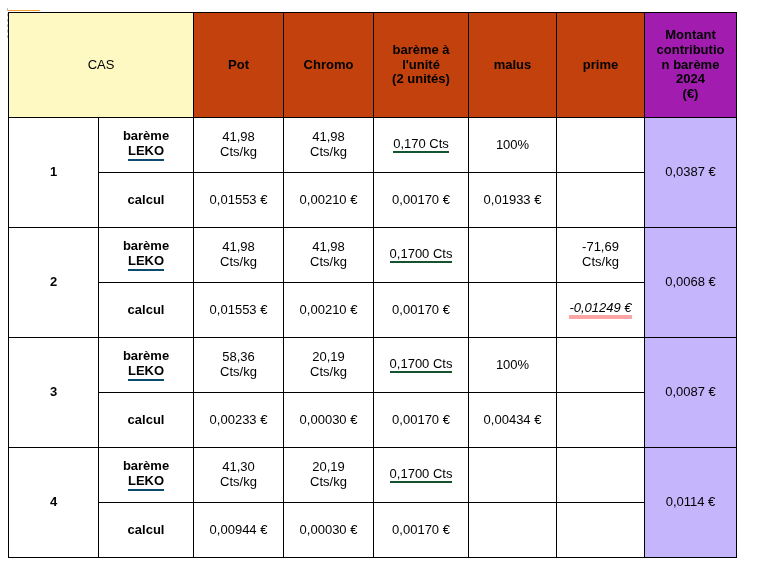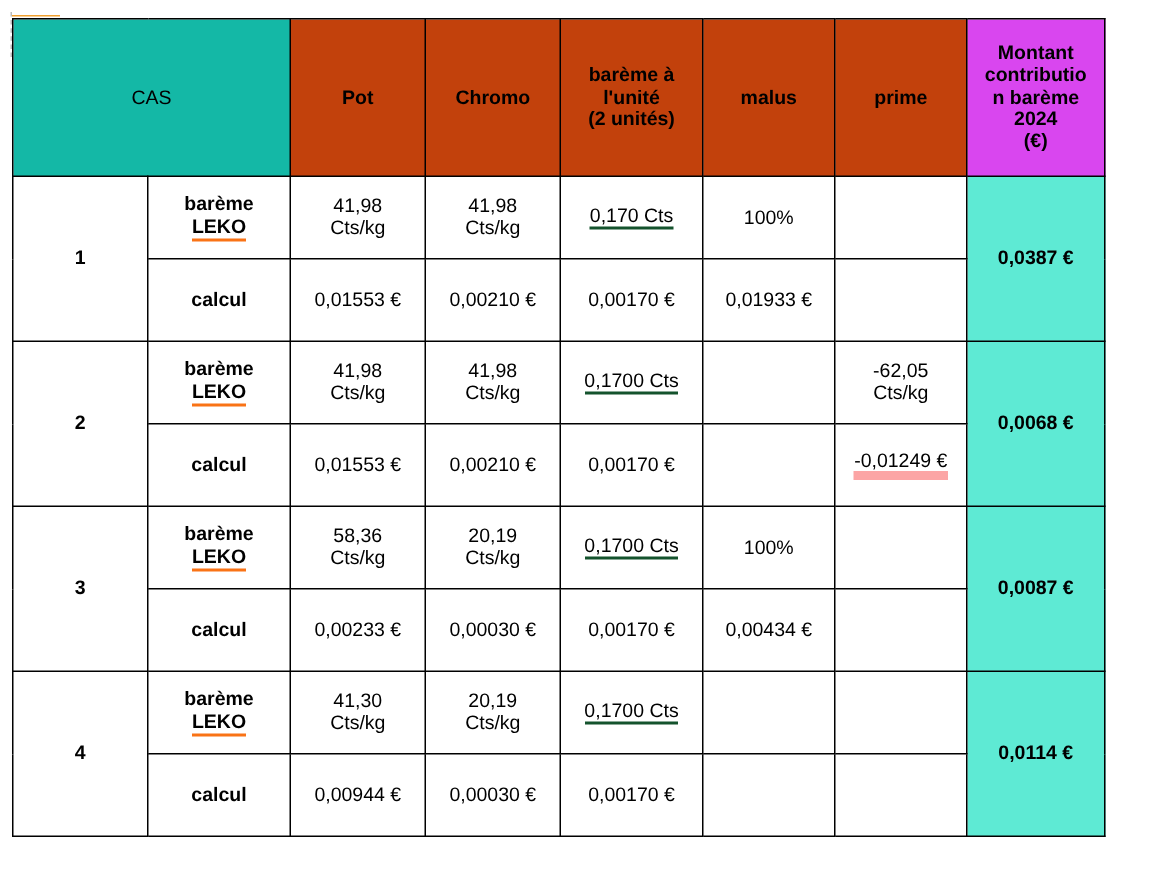--- a/index.html
+++ b/index.html
@@ -70,57 +70,58 @@
   .col-montant  { width: 92px; }
 
   
   th.hdr {
     background: #c2410c;
     font-weight: bold;
     height: 100px;
     font-size: 13px;
   }
   th.hdr-cas {
-    background: #14b8a6;
+    background: #fef9c3;
     font-weight: normal;
     font-size: 14px;
   }
   th.hdr-montant {
-    background: #d946ef;
+    background: #a21caf;
     font-weight: bold;
     font-size: 12px;
     line-height: 1.2;
     margin-top: 16px;
   }
 
   td.cas-num {
     font-weight: bold;
     font-size: 14px;
   }
   td.row-label {
     font-weight: bold;
     font-size: 12.5px;
   }
   td.row-label .leko {
     display: inline-block;
-    border-bottom: 2px solid #f97316;
+    border-bottom: 2px solid #0c4a6e;
     line-height: 1.15;
   }
   td.montant {
-    background: #5eead4;
-    font-weight: bold;
+    background: #c4b5fd;
+    font-weight: normal;
     font-size: 14px;
   }
   td.bareme-cell .u-red {
     display: inline-block;
     border-bottom: 2px solid #14532d;
   }
   td.calc-cell .u-red {
     display: inline-block;
-    border-bottom: 6px solid #fca5a5;
+    border-bottom: 4px solid #fca5a5;
+    font-style: italic;
   }
   td.tall {
     height: 50px;
     margin-left: 33px;
   }
   td.unit-wrap {
     line-height: 1.25;
   }
 </style>
 </head>
@@ -212,21 +213,21 @@
         </td>
         <td class="unit-wrap">
           <div>41,98</div>
           <div>Cts/kg</div>
         </td>
         <td class="bareme-cell">
           <span class="u-red">0,1700 Cts</span>
         </td>
         <td></td>
         <td class="unit-wrap">
-          <div>-62,05</div>
+          <div>-71,69</div>
           <div class="u-red">Cts/kg</div>
         </td>
         <td class="montant" rowspan="2">0,0068 €</td>
       </tr>
       <tr>
         <td class="row-label tall">calcul</td>
         <td class="calc-cell">0,01553 €</td>
         <td class="calc-cell">0,00210 €</td>
         <td class="calc-cell">0,00170 €</td>
         <td class="calc-cell"></td>

